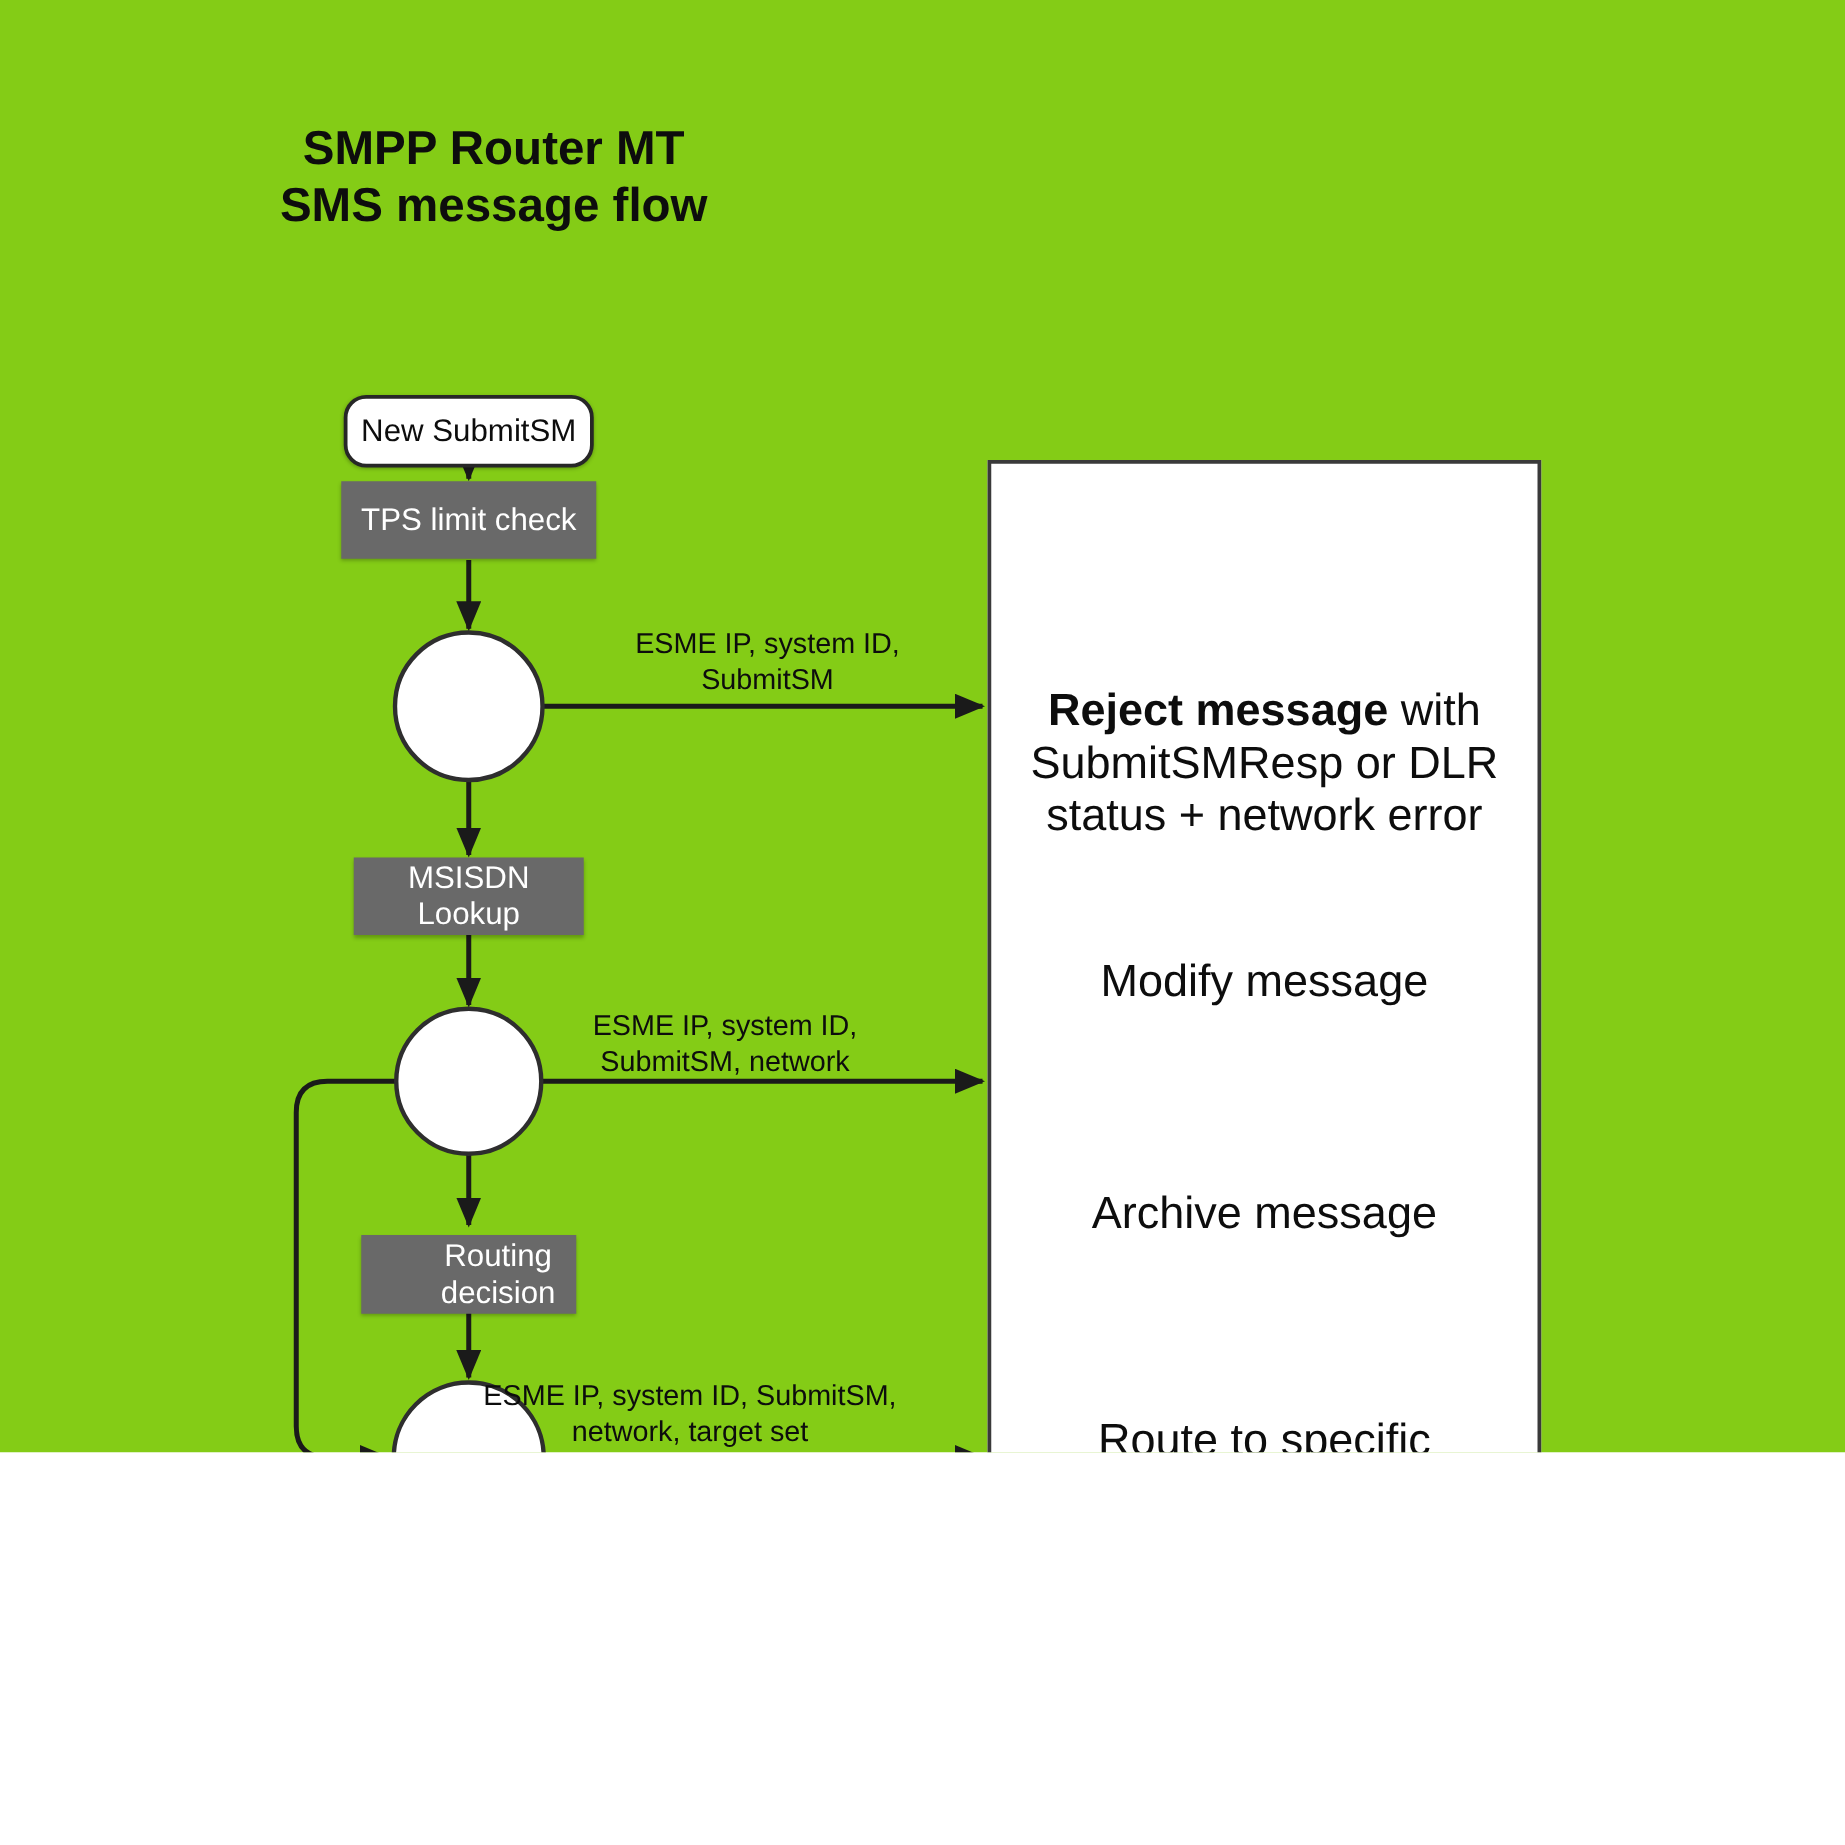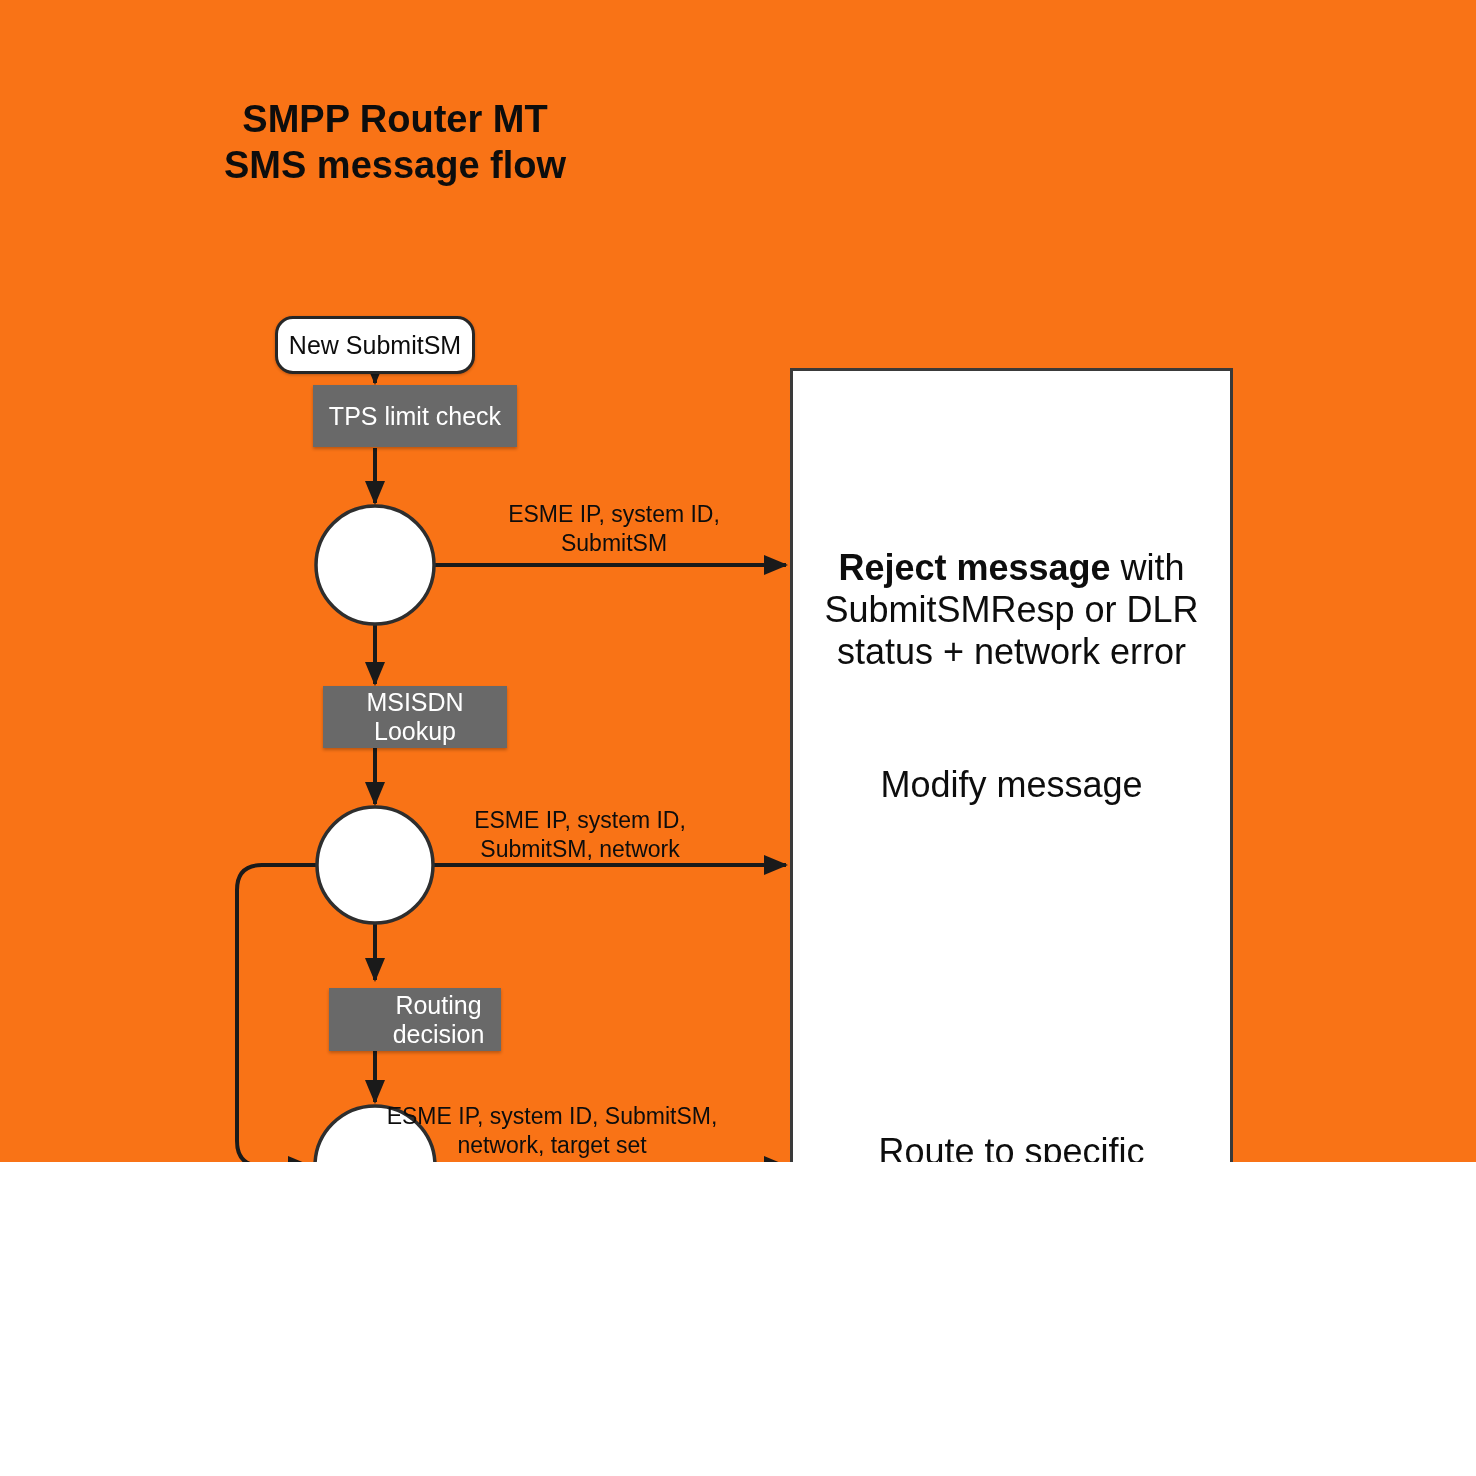--- a/index.html
+++ b/index.html
@@ -5,21 +5,21 @@
   html, body {
     margin: 0;
     padding: 0;
     background: #ffffff;
     font-family: "Liberation Sans", "DejaVu Sans", sans-serif;
   }
   #canvas {
     position: relative;
     width: 1476px;
     height: 1162px;
-    background: #f97316;
+    background: #84cc16;
     overflow: hidden;
   }
 
   
   .col-title {
     position: absolute;
     top: 96px;
     font-size: 38px;
     font-weight: bold;
     color: #0d0d0d;
@@ -44,21 +44,20 @@
     background: #ffffff;
     border: 3px solid #272727;
     border-radius: 18px;
     color: #0d0d0d;
     box-shadow: 0 1px 3px rgba(0,0,0,0.25);
   }
   .node.process {
     background: #696969;
     color: #ffffff;
     box-shadow: 0 2px 3px rgba(0,0,0,0.25);
-    margin-left: 40px;
   }
   #node-new-submitsm { left: 275px; top: 268px; width: 200px; height: 58px; margin-top: 48px; }
   #node-tps          { left: 273px; top: 385px; width: 204px; height: 62px; }
   #node-msisdn       { left: 283px; top: 686px; width: 184px; height: 62px; }
   #node-routing      { left: 289px; top: 988px; width: 172px; height: 63px; padding-left: 47px; }
   #node-route-target { left: 279px; top: 1304px; width: 192px; height: 62px; }
 
   
   .edge-label {
     position: absolute;
@@ -163,16 +162,17 @@
 network, target set</div>
 
   <div id="actions-box"></div>
 
   <div id="action-reject" class="action-text">
     <span class="b">Reject message</span><span> with
 SubmitSMResp or DLR
 status + network error</span>
   </div>
   <div id="action-modify" class="action-text">Modify message</div>
+  <div id="action-archive" class="action-text">Archive message</div>
   <div id="action-route" class="action-text">Route to specific
 target set</div>
 
 </div>
 
 </body></html>

